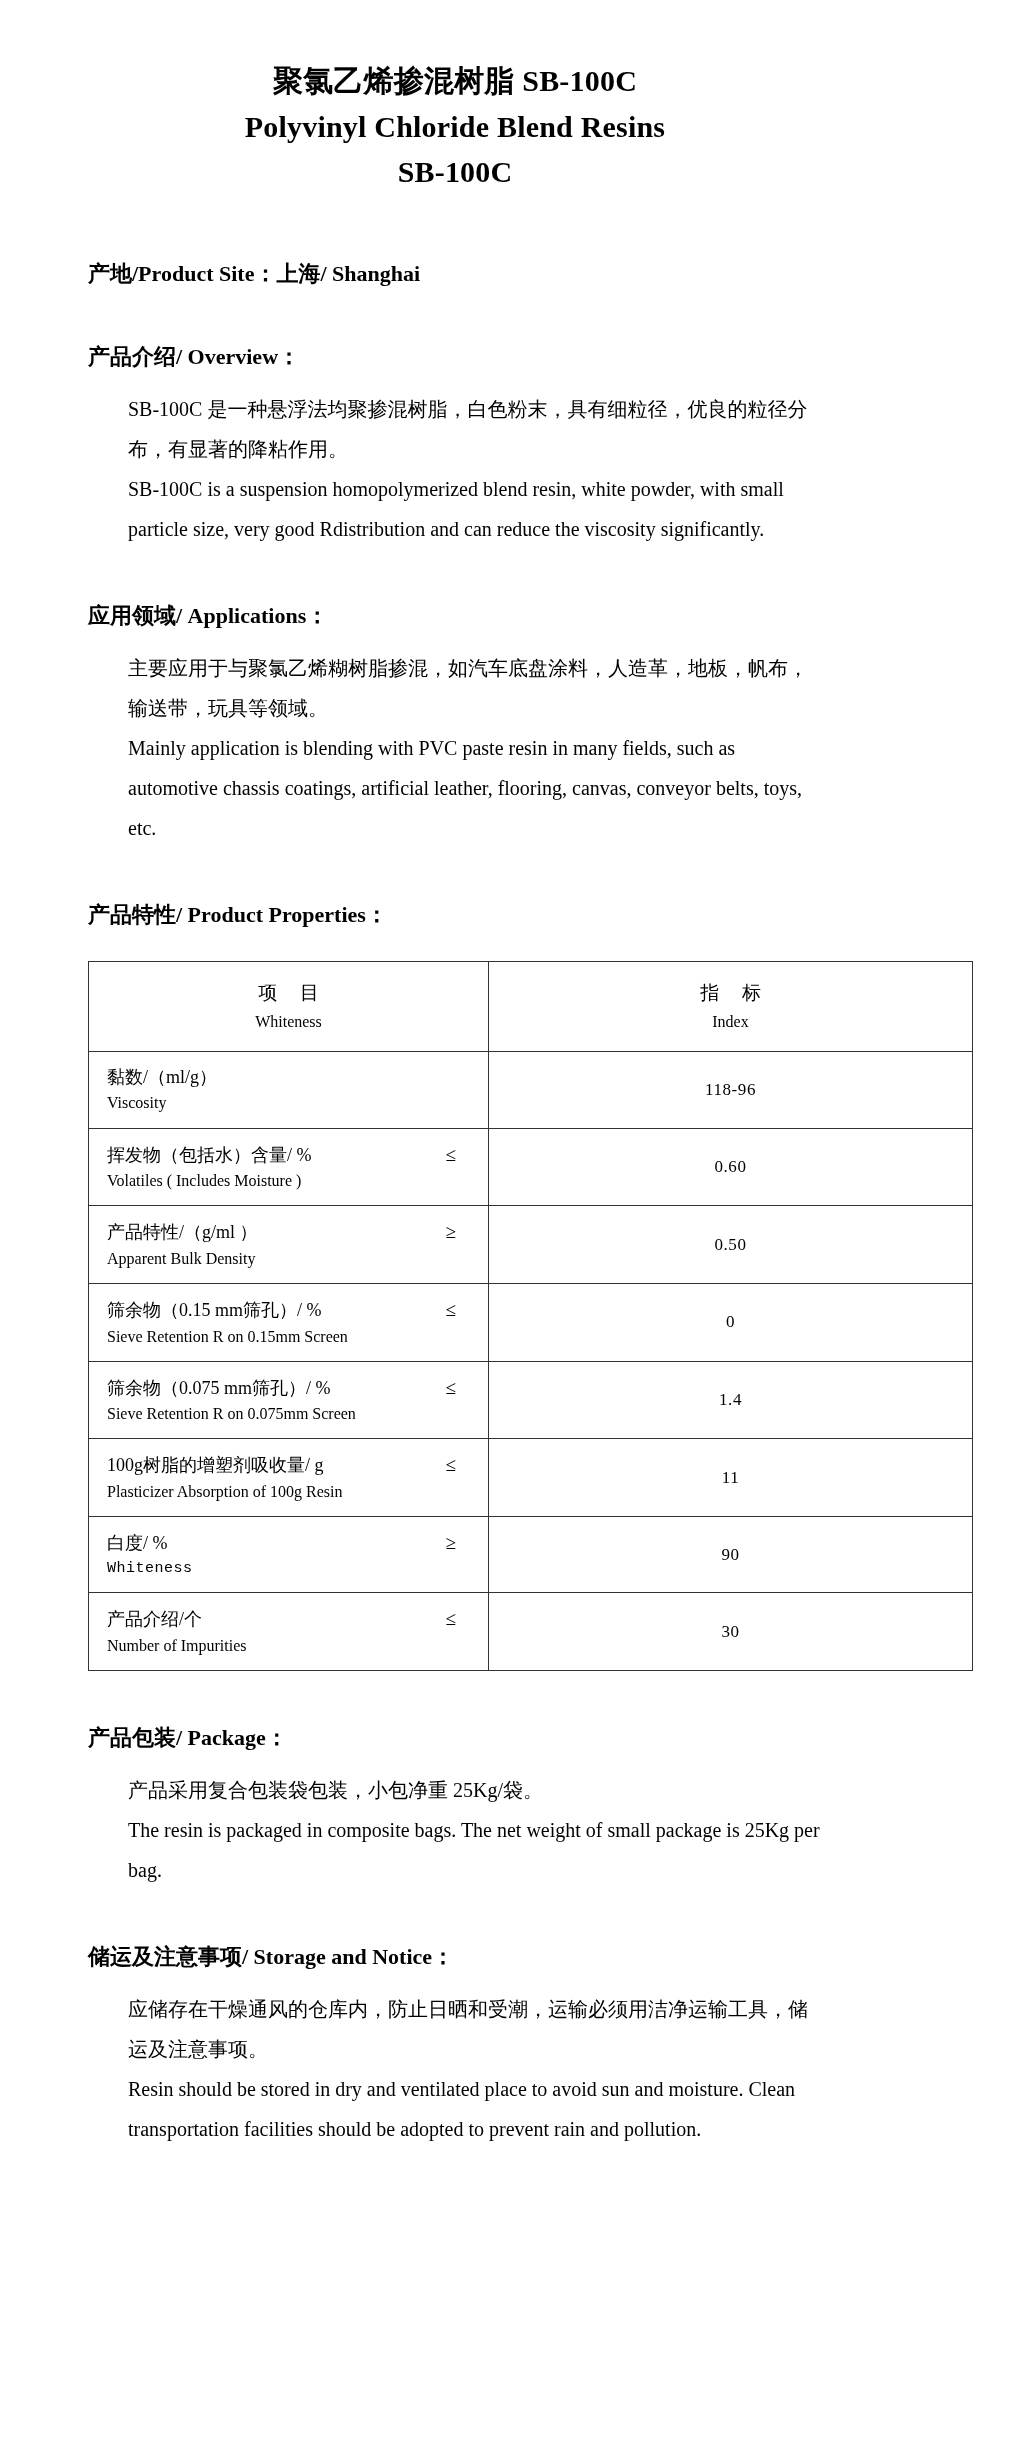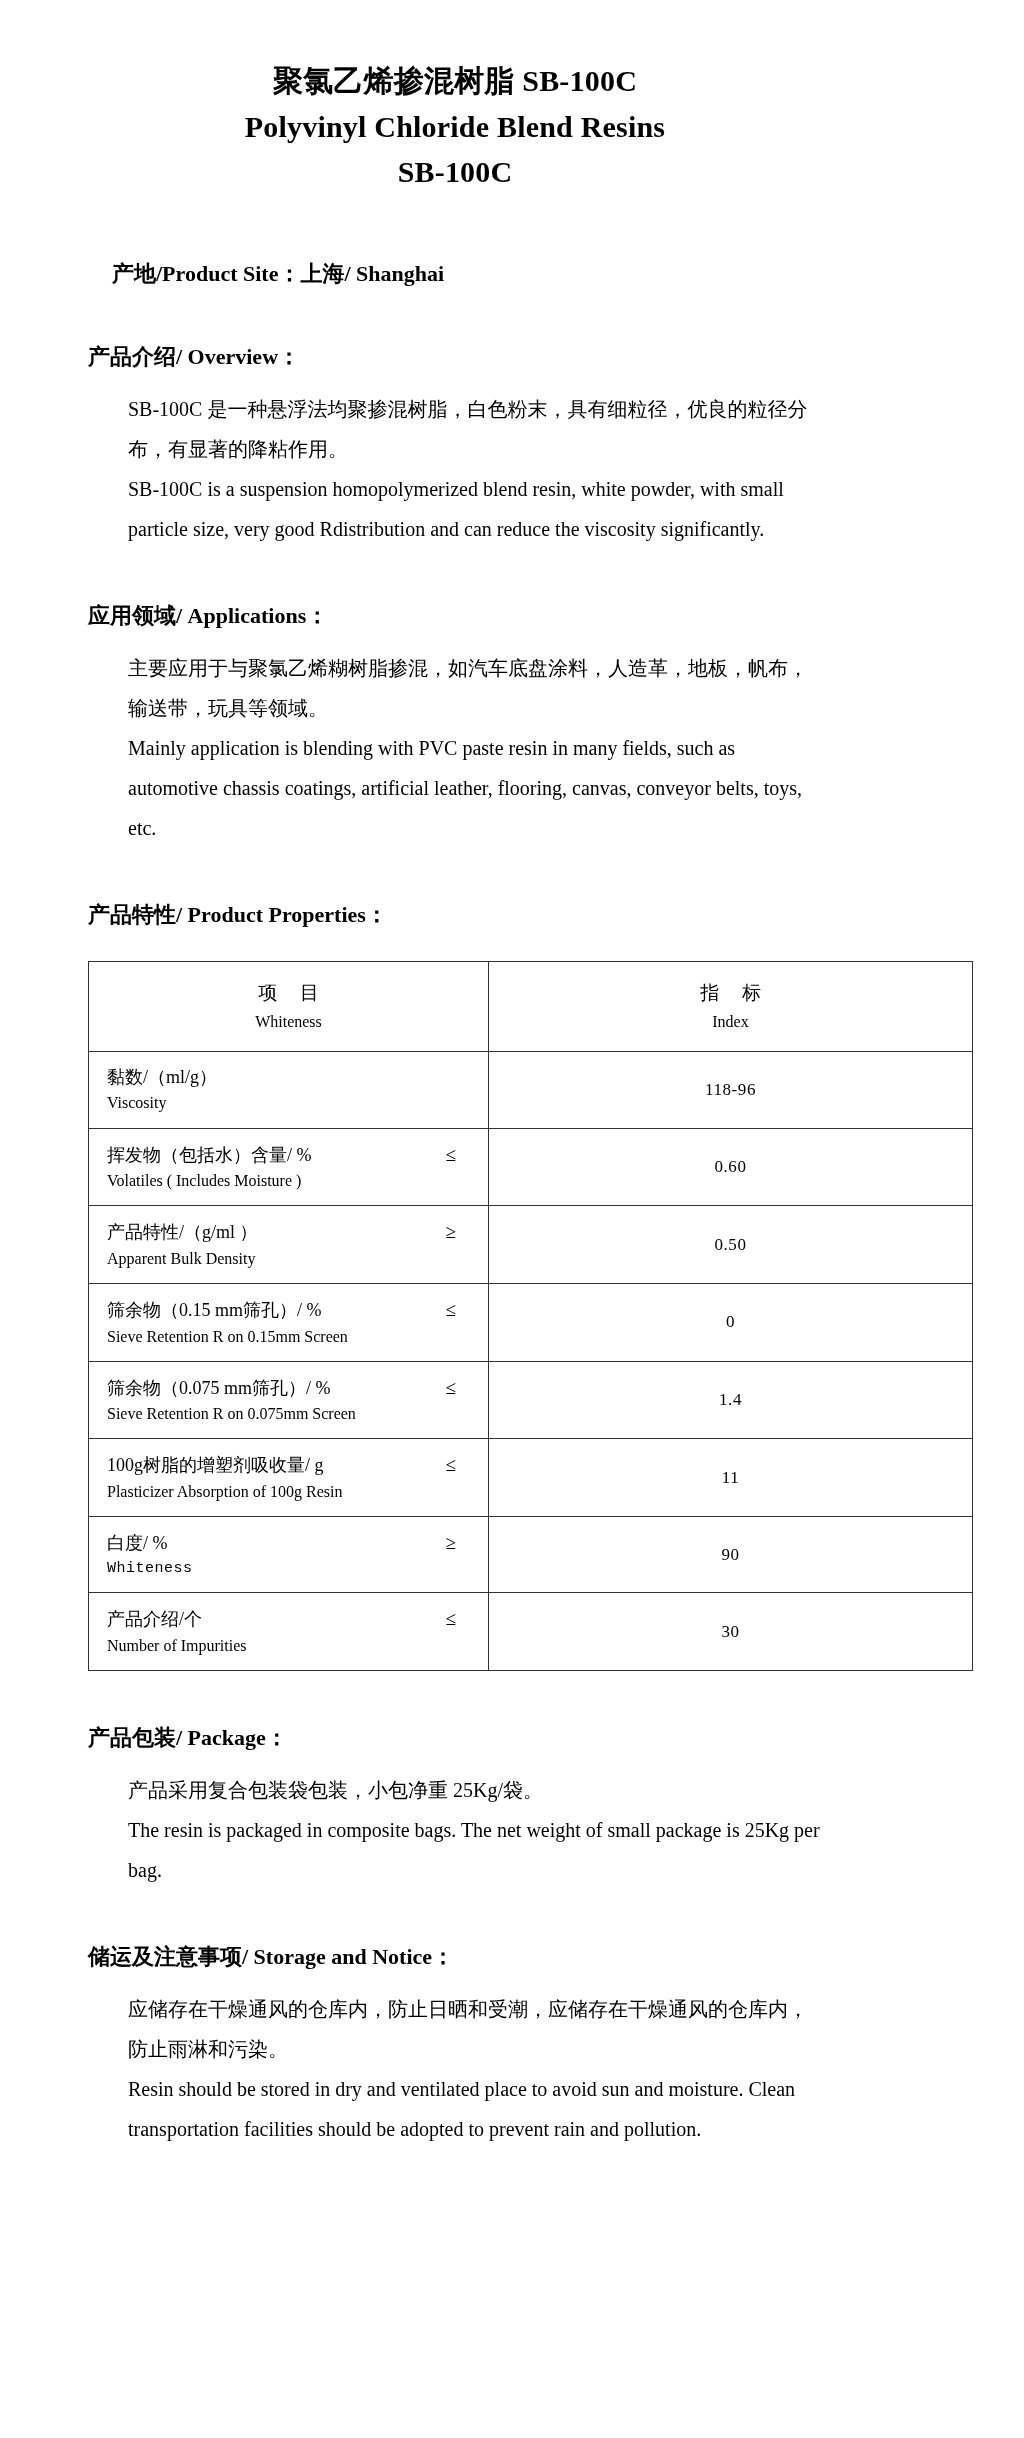--- a/index.html
+++ b/index.html
@@ -36,21 +36,20 @@
   .title-line.cn {
     font-size: 30px;
   }
 
   
   .product-site {
     margin-top: 62px;
     font-size: 22px;
     line-height: 1.5;
     font-weight: bold;
-    margin-left: 24px;
   }
   .product-site .pslabel { font-weight: bold; }
 
   .section {
     margin-top: 50px;
   }
   .section-heading {
     font-weight: bold;
     font-size: 22px;
     line-height: 1.5;
@@ -289,18 +288,18 @@
   </div>
 
   <div class="section">
     <div class="section-heading">产品包装/ Package：</div>
     <div class="para cn">产品采用复合包装袋包装，小包净重 25Kg/袋。</div>
     <div class="para">The resin is packaged in composite bags. The net weight of small package is 25Kg per bag.</div>
   </div>
 
   <div class="section">
     <div class="section-heading">储运及注意事项/ Storage and Notice：</div>
-    <div class="para cn">应储存在干燥通风的仓库内，防止日晒和受潮，应储存在干燥通风的仓库内，防止雨淋和污染。</div>
+    <div class="para cn">应储存在干燥通风的仓库内，防止日晒和受潮，运输必须用洁净运输工具，储运及注意事项。</div>
     <div class="para">Resin should be stored in dry and ventilated place to avoid sun and moisture. Clean transportation facilities should be adopted to prevent rain and pollution.</div>
   </div>
 
   <div class="gap-lg"></div>
 </div>
 
 </body></html>

